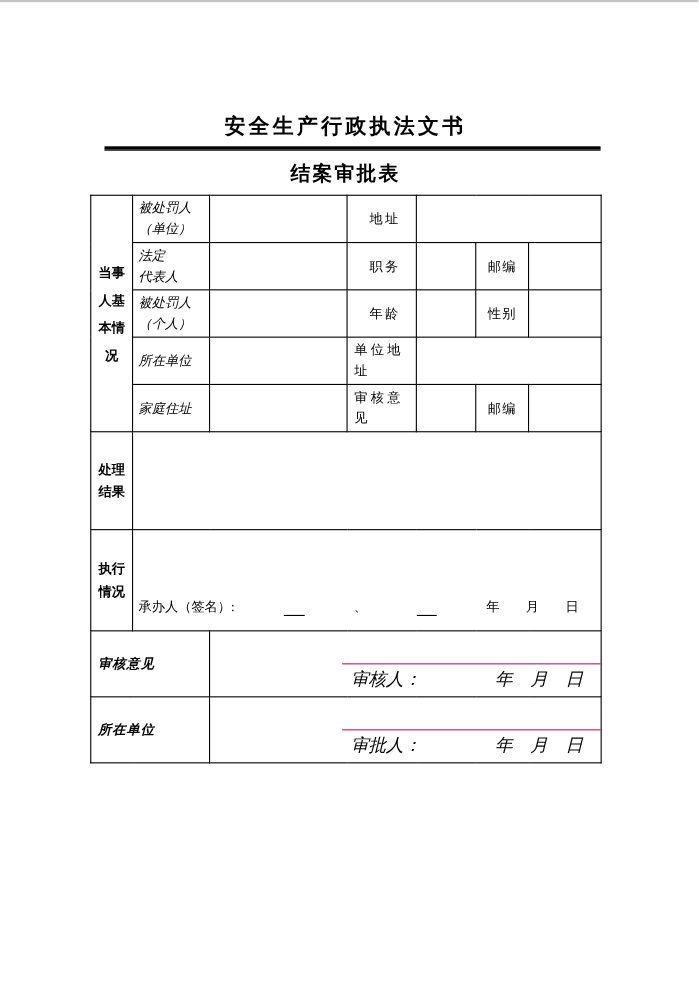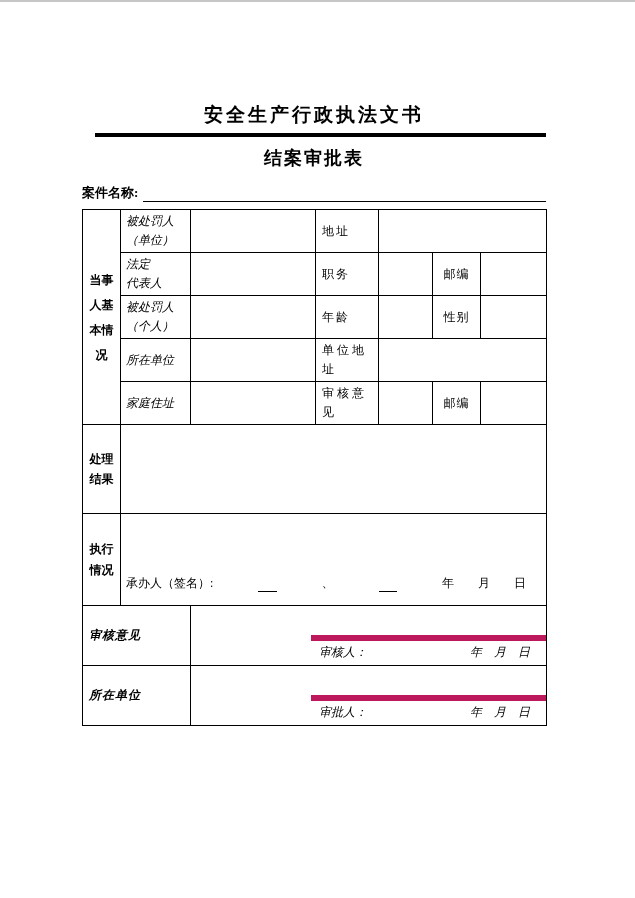--- a/index.html
+++ b/index.html
@@ -45,56 +45,52 @@
   tr.h89 { height:89px; }
   tr.h92 { height:92px; }
   tr.h60 { height:60px;font-style:italic; }
 
   .sec-v { text-align:center; font-weight:bold; }
   .vwrap { display:flex; flex-direction:column; align-items:center; gap:13px; line-height:1; }
   .sec-v2 { text-align:center; font-weight:bold; line-height:1.7;margin-top:35px; }
   .sec-h { font-weight:bold; padding-left:6px; letter-spacing:1px; }
 
   .flab { padding-left:5px; line-height:1.55;font-style:italic; }
-  .f2lab { padding-left:6px; letter-spacing:2px; }
+  .f2lab { padding-left:6px; letter-spacing:2px;text-align:center; }
   .f2wrap { padding:2px 4px 2px 6px; letter-spacing:3px; word-break:break-all; line-height:1.55; }
   .f3lab { text-align:center; letter-spacing:1px; }
   .blank { background:#fff; }
 
   .exec-cell { padding:0; vertical-align:bottom; }
   .exec-inner { width:100%; padding:0 20px 13px 5px; }
   .exec-line { display:flex; align-items:flex-end; font-size:12px; white-space:nowrap;gap:40px; }
   .sig-line { display:inline-block; width:84px; height:13px; border-bottom:1px solid #000; margin:0 5px; }
   .exec-date { margin-left:auto; }
 
   .op-cell { padding:0; vertical-align:top; }
   .op-wrap { display:flex; width:100%; height:58px; }
   .op-left { width:120px; }
   .op-right { flex:1; display:flex; flex-direction:column; }
   .op-top { flex:1; }
   .op-bottom {
-    height:29px; border-top:6px solid #be185d;
+    height:29px; border-top:1px solid #be185d;
     display:flex; align-items:center;
-    padding:0 16px 0 8px; font-size:12px; white-space:nowrap;
+    padding:0 16px 0 8px; font-size:16px; white-space:nowrap;
   }
   .op-date { margin-left:auto; }
 </style>
 </head>
 <body>
 
 <div class="page">
 
   <div class="doc-header">安全生产行政执法文书</div>
   <div class="double-rule"></div>
   <div class="form-title">结案审批表</div>
 
-  <div class="case-row">
-    <span>案件名称:</span>
-    <span class="case-line"></span>
-  </div>
 
   <table class="form">
     <colgroup>
       <col style="width:38px">
         <col style="width:70px">
         <col style="width:125px">
       <col style="width:63px">
         <col style="width:54px">
         <col style="width:48px">
         <col style="width:66px">

